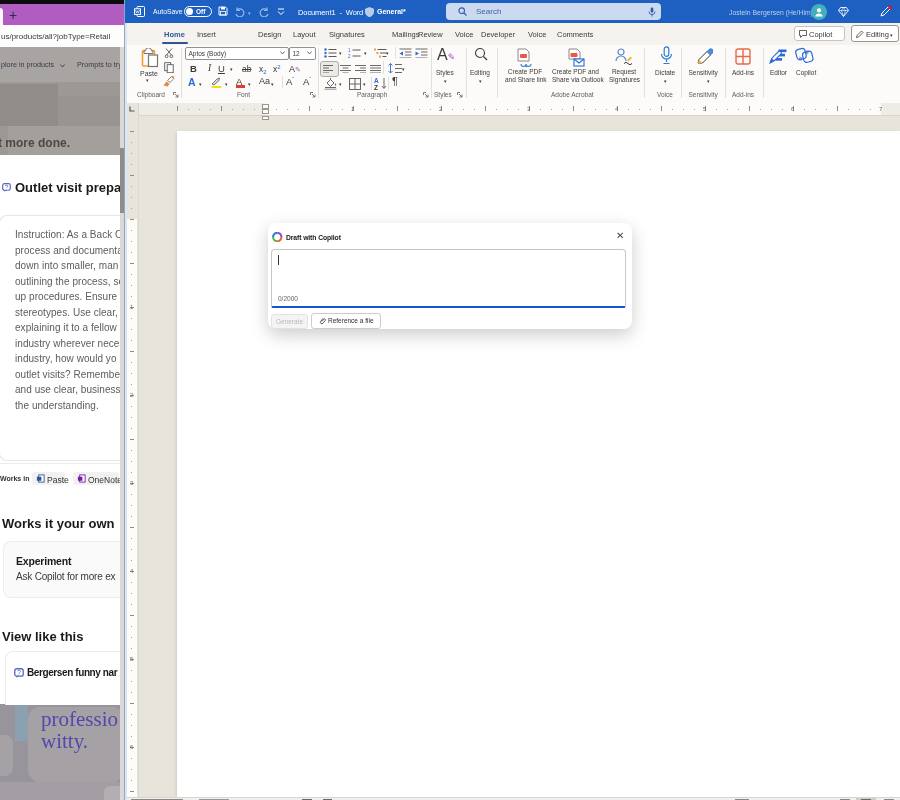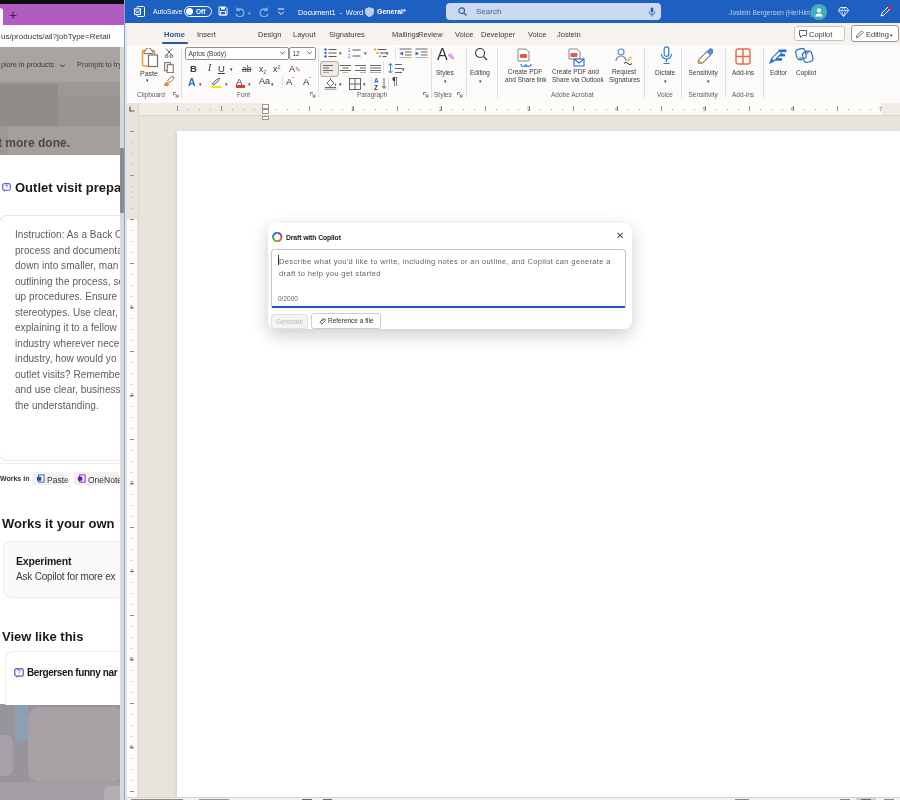--- a/index.html
+++ b/index.html
@@ -26,20 +26,21 @@
         </svg></span>
     <span style="position:absolute;left:77px;">Prompts to try</span>
   </div>
 
   <div class="abs" style="left:0;top:704px;width:124px;height:96px;background:#98949b;"></div>
   <div class="abs" style="left:28px;top:707px;width:96px;height:75px;background:#a5a1a5;border-radius:12px;"></div>
   <div class="abs" style="left:15px;top:704px;width:13px;height:37px;background:#8ba0b0;"></div>
   <div class="abs" style="left:-10px;top:735px;width:23px;height:41px;background:#a5a1a5;border-radius:8px;"></div>
   <div class="abs" style="left:0;top:782px;width:124px;height:18px;background:#a29ea4;"></div>
   <div class="abs" style="left:104px;top:786px;width:20px;height:14px;background:#b2aeb2;border-radius:6px 0 0 0;"></div>
+  <div class="abs nw" style="left:41px;top:709px;width:90px;color:#5646ae;font-family:'Liberation Serif',serif;font-size:21px;line-height:21.5px;">professio<br>witty.</div>
 
   <div class="abs" style="left:0;top:155px;width:121px;height:549px;background:#ffffff;"></div>
 
   <div class="abs nw" style="left:0;top:180px;width:124px;color:#1b1a19;font-size:13px;font-weight:bold;">
     <svg class="abs" style="left:2px;top:3px;" width="9" height="9" viewBox="0 0 13 13">
         <rect x="1" y="1" width="11" height="9.5" rx="2.5" fill="none" stroke="#5b67c8" stroke-width="1.7"></rect>
         <path d="M3.5 10 L3 12.8 L7 10 Z" fill="#5b67c8"></path>
         <path d="M5 4.2 a1.6 1.6 0 1 1 2.4 1.7 q-0.8 0.5 -0.8 1.2 M6.6 8.6 v0.4" fill="none" stroke="#5b67c8" stroke-width="1.2"></path>
       </svg>
     <span style="position:absolute;left:15px;top:0;">Outlet visit prepar</span>
@@ -174,21 +175,21 @@
   <span class="abs nw" style="left:73px;top:7px;">Insert</span>
   <span class="abs nw" style="left:104px;top:25px;font-family:Liberation Serif, serif;">Draw</span>
   <span class="abs nw" style="left:134px;top:7px;">Design</span>
   <span class="abs nw" style="left:169px;top:7px;">Layout</span>
   <span class="abs nw" style="left:205px;top:7px;">Signatures</span>
   <span class="abs nw" style="left:268px;top:7px;">Mailings</span>
   <span class="abs nw" style="left:294px;top:7px;">Review</span>
   <span class="abs nw" style="left:331px;top:7px;">Voice</span>
   <span class="abs nw" style="left:357px;top:7px;">Developer</span>
   <span class="abs nw" style="left:404px;top:7px;">Voice</span>
-  <span class="abs nw" style="left:433px;top:7px;">Jostein</span>
+  <span class="abs nw" style="left:433px;top:7px;">Comments</span>
   <div class="abs" style="left:670px;top:3px;width:49px;height:13px;background:#fff;border:1px solid #c6c4c2;border-radius:3px;">
     <svg class="ic" style="left:4px;top:3px;" width="8" height="8" viewBox="0 0 8 8">
           <path d="M0.5 0.5 h7 v5 h-4 l-2 2 v-2 h-1 Z" fill="none" stroke="#3b3a39" stroke-width="0.8"></path>
         </svg>
     <span class="abs nw" style="left:14px;top:2.5px;">Copilot</span>
   </div>
   <div class="abs" style="left:727px;top:2px;width:46px;height:15px;background:#fff;border:1px solid #9a9896;border-radius:3px;">
     <svg class="ic" style="left:4px;top:4px;" width="8" height="8" viewBox="0 0 8 8">
           <path d="M0.5 7.5 L1 5.5 L5.5 1 L7 2.5 L2.5 7 Z" fill="none" stroke="#3b3a39" stroke-width="0.8"></path>
         </svg>
@@ -489,21 +490,20 @@
 <div class="abs" style="left:268px;top:223px;width:364px;height:106px;background:#fff;border-radius:8px;box-shadow:0 6px 18px rgba(0,0,0,0.20);">
   <svg class="abs" style="left:4px;top:9px;" width="10.5" height="10" viewBox="0 0 24 24">
     <path d="M12 2 a10 10 0 0 0 -10 10" fill="none" stroke="#2e7bd4" stroke-width="5"></path>
     <path d="M2 12 a10 10 0 0 0 10 10" fill="none" stroke="#58b647" stroke-width="5"></path>
     <path d="M12 22 a10 10 0 0 0 10 -10" fill="none" stroke="#e8642c" stroke-width="5"></path>
     <path d="M22 12 a10 10 0 0 0 -10 -10" fill="none" stroke="#8a4fd0" stroke-width="5"></path>
   </svg>
   <div class="abs nw" style="left:18px;top:10.5px;font-size:6.8px;font-weight:bold;color:#1a1a1a;letter-spacing:-0.1px;">Draft with Copilot</div>
   <div class="abs" style="left:348px;top:7px;font-size:10px;color:#444;">✕</div>
   <div class="abs" style="left:3px;top:26px;width:353px;height:56px;border:1px solid #c6c6c6;border-bottom:2px solid #1856c6;border-radius:4px 4px 2px 2px;"></div>
-  <div class="abs" style="left:11px;top:32.5px;width:345px;font-size:7.5px;line-height:12.6px;letter-spacing:0.36px;color:#646464;">Describe what you'd like to write, including notes or an outline, and Copilot can generate a<br>draft to help you get started</div>
   <div class="abs" style="left:10px;top:31.5px;width:1px;height:10px;background:#333;"></div>
   <div class="abs nw" style="left:10px;top:72px;font-size:6.5px;color:#646464;">0/2000</div>
   <div class="abs nw" style="left:3px;top:91px;width:35px;height:13px;background:#f4f4f4;border:1px solid #e2e2e2;border-radius:3px;color:#b8b8b8;font-size:6.5px;text-align:center;line-height:13px;">Generate</div>
   <div class="abs nw" style="left:43px;top:90px;width:68px;height:14px;background:#fff;border:1px solid #cccccc;border-radius:3px;color:#2c2c2c;font-size:6.5px;line-height:14px;">
     <svg class="abs" style="left:6px;top:3px;" width="9" height="9" viewBox="0 0 9 9">
         <g transform="rotate(40 4.5 4.5)">
           <path d="M3 1.5 V5.5 a1.5 1.5 0 0 0 3 0 V2 a1 1 0 0 0 -2 0 V5" fill="none" stroke="#444" stroke-width="0.8"></path>
         </g>
       </svg>
     <span style="position:absolute;left:16px;">Reference a file</span>

